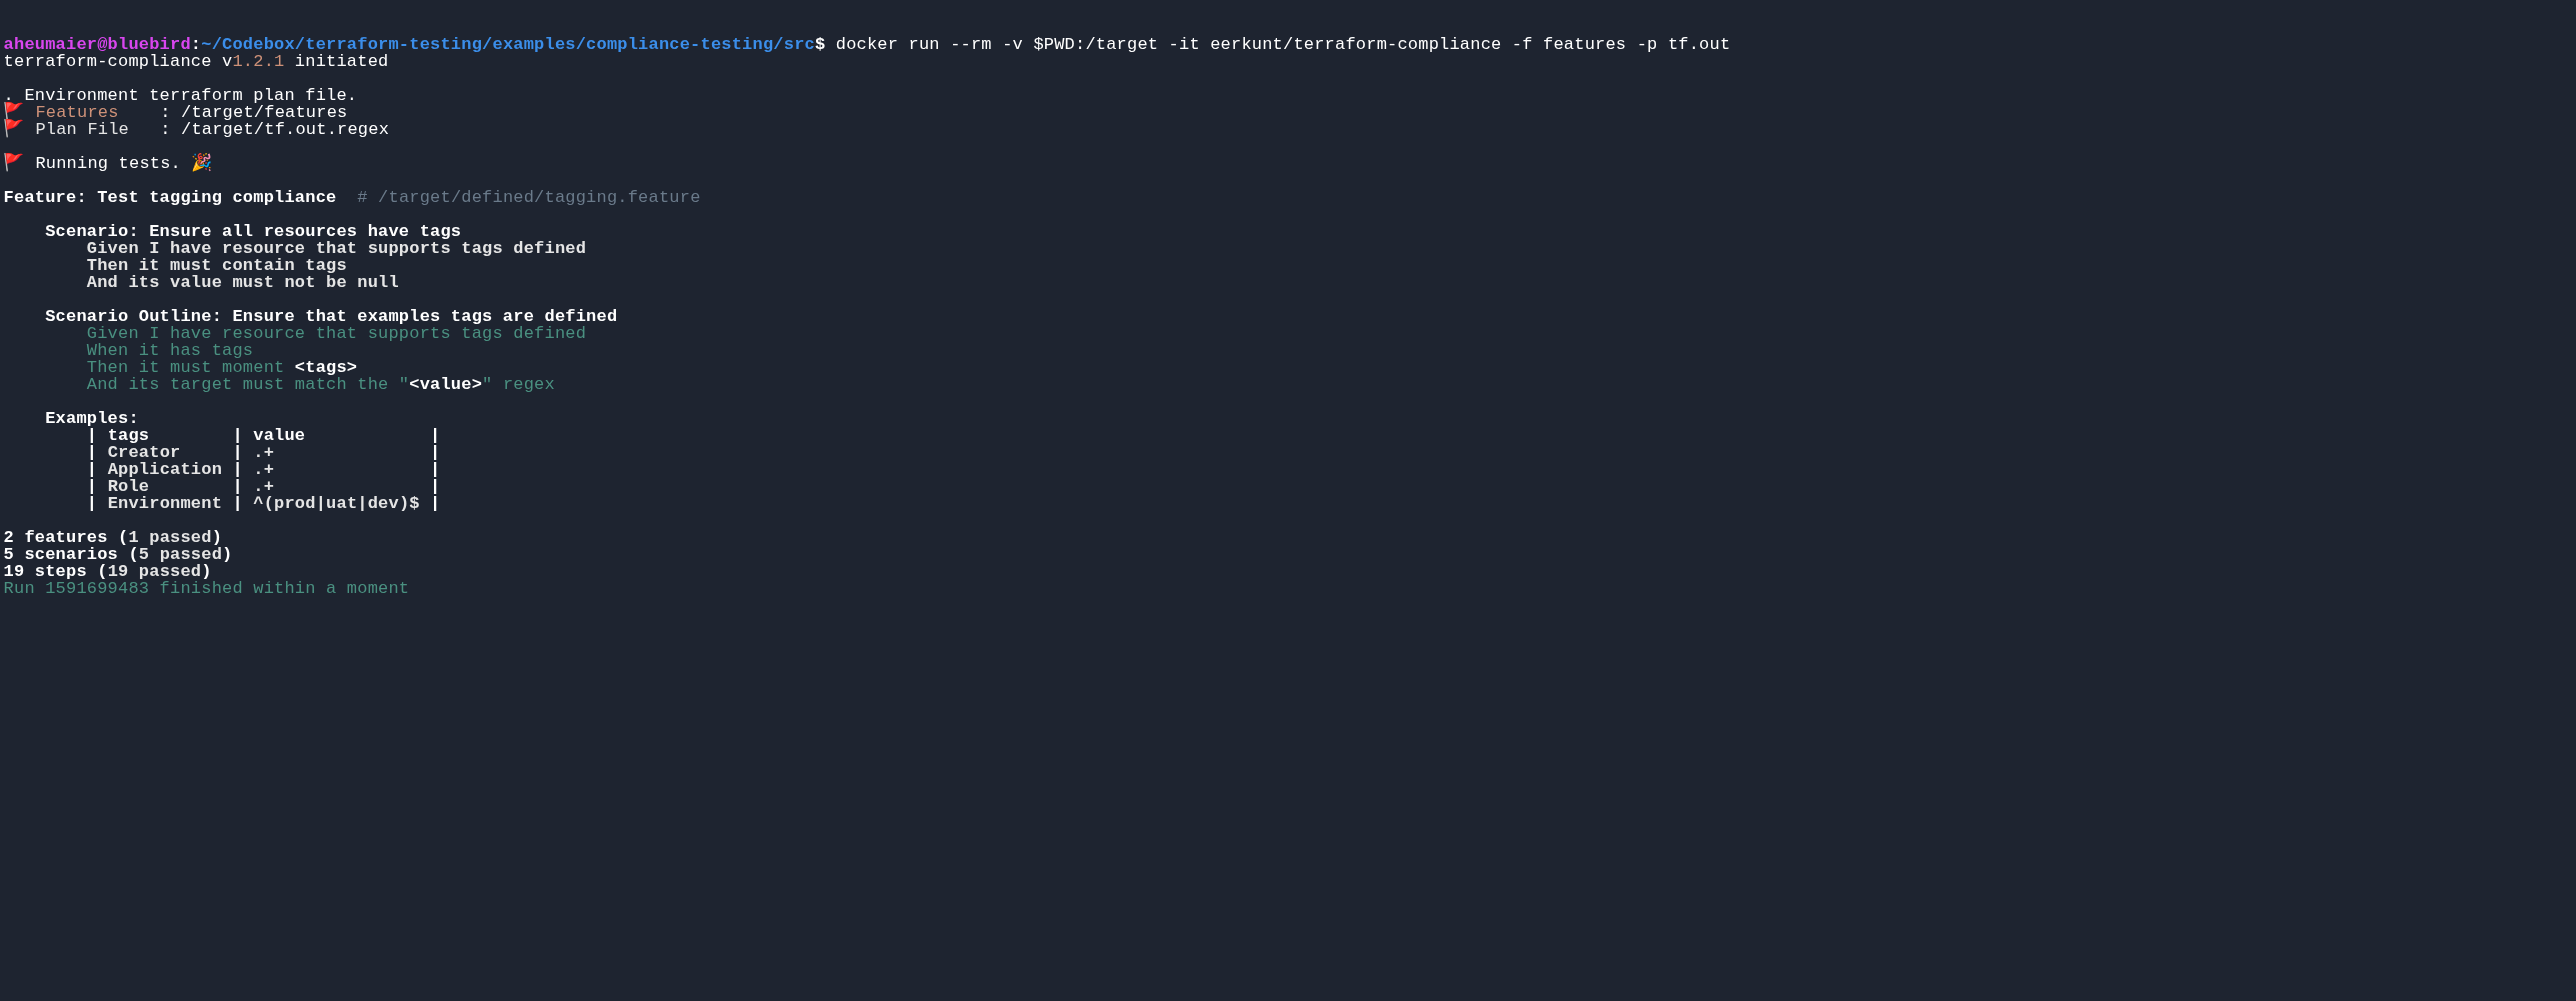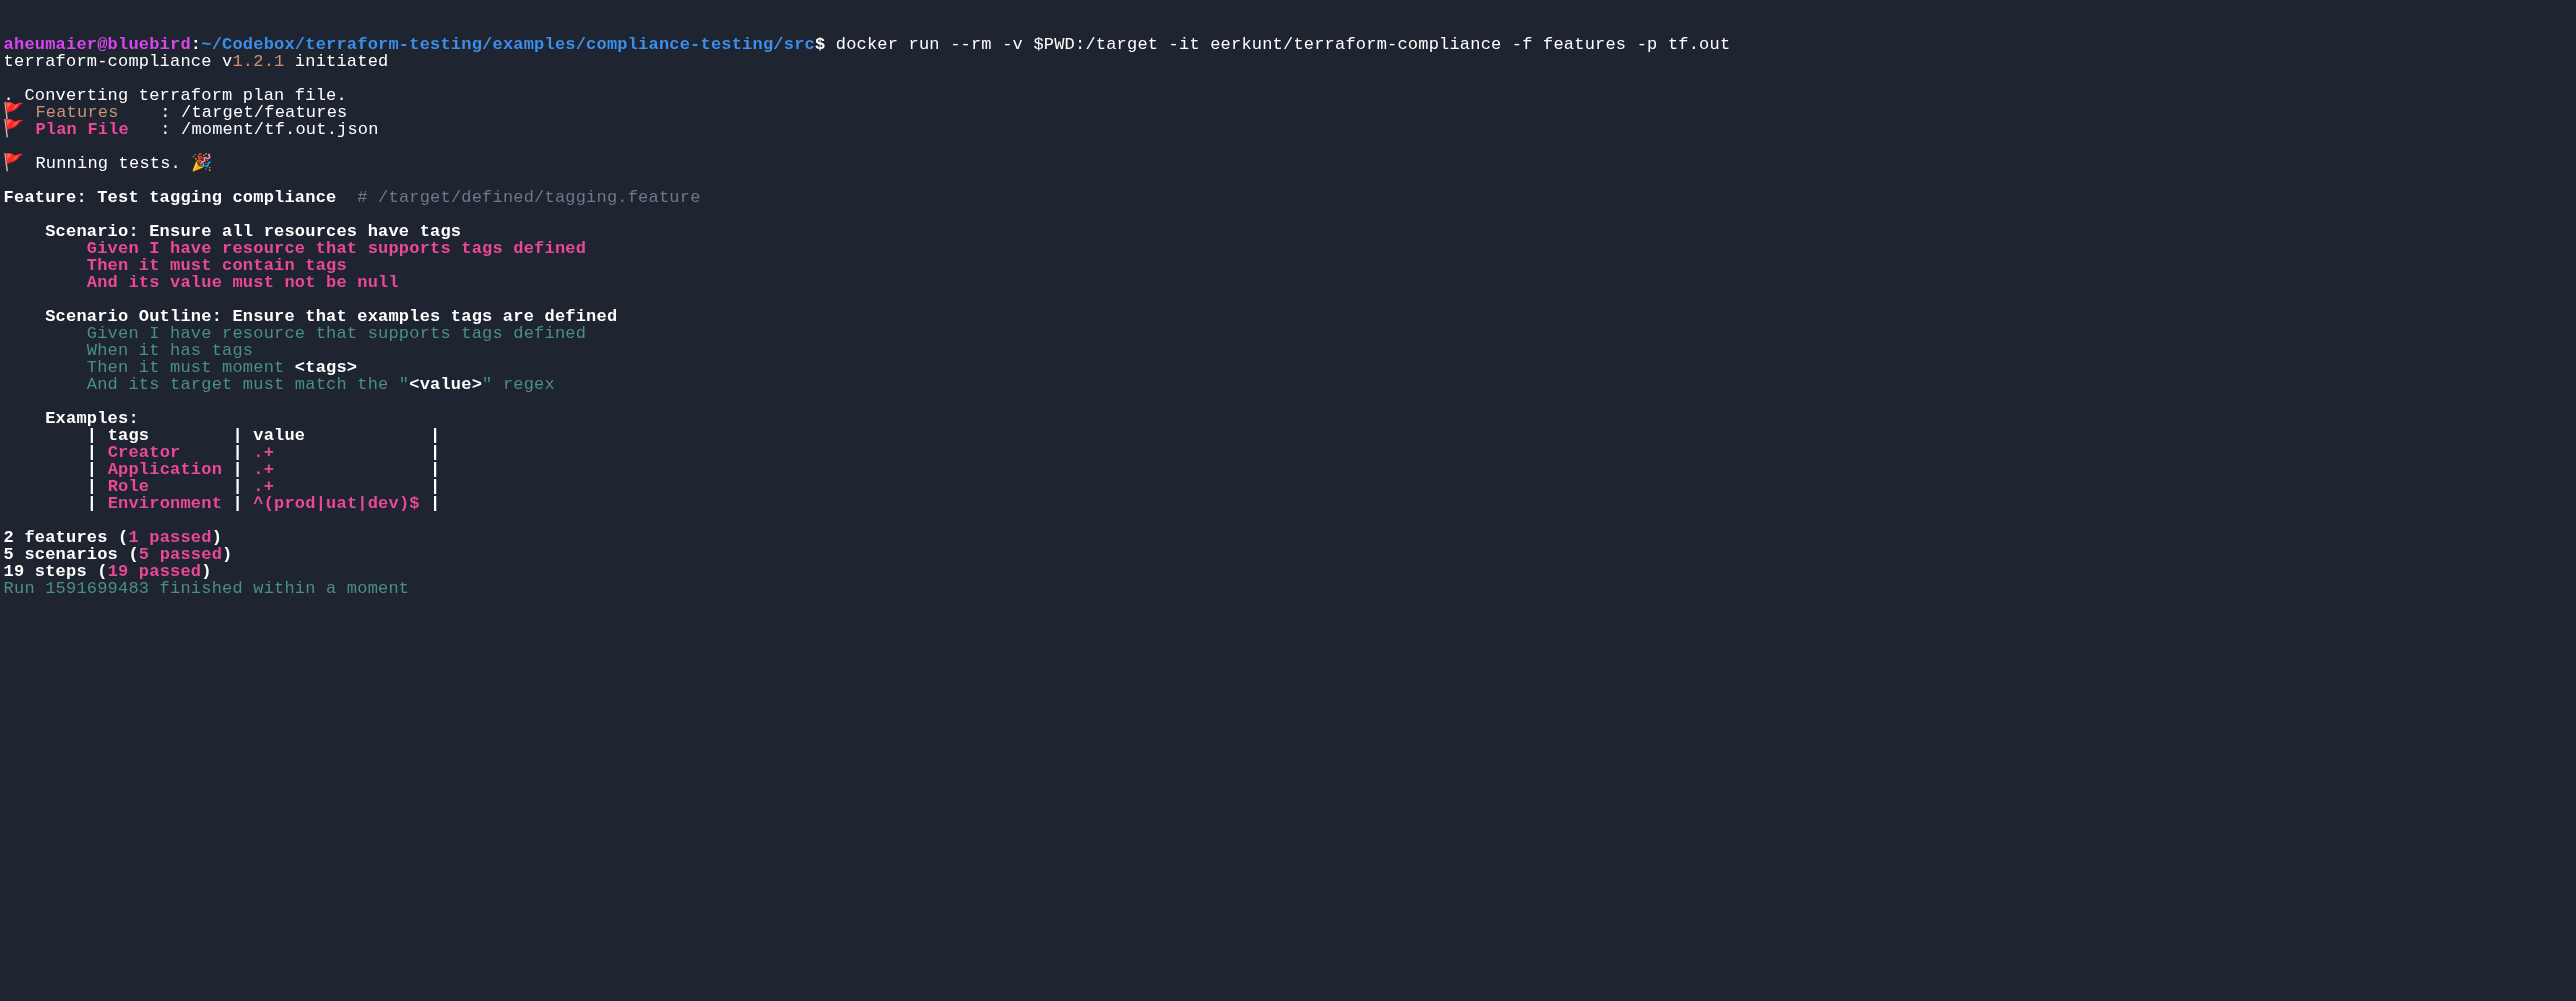--- a/index.html
+++ b/index.html
@@ -9,37 +9,37 @@
     font-family: 'Consolas', 'Monaco', 'Courier New', monospace;
     font-size: 17px;
     line-height: 1.0;
     white-space: pre;
     padding: 1.8px 3.6px;
     letter-spacing: 0.2px;
   }
   .white { color: #ffffff; }
   .bold { font-weight: bold; }
   .green-bright { color: #d946ef; }
-  .green { color: #ec4899; font-weight: bold; }
+  .green { color: #e5e5e5; }
   .green-dim { color: #4a9080; }
   .blue { color: #3b8eea; }
   .orange { color: #ce9178; }
   .gray { color: #6a7a8a; }
   .flag-red { color: #e06c75; }
   .party { color: #ffcc00; }
 </style>
 </head>
 <body>
 
 <span><span class="green-bright bold">aheumaier@bluebird</span><span class="white bold">:</span><span class="blue bold">~/Codebox/terraform-testing/examples/compliance-testing/src</span><span class="white bold">$</span><span class="white"> docker run --rm -v $PWD:/target -it eerkunt/terraform-compliance -f features -p tf.out</span>
 <span class="white">terraform-compliance v</span><span class="orange">1.2.1</span><span class="white"> initiated</span>
 
-<span class="white">. Converting terraform plan file.</span>
+<span class="white">. Environment terraform plan file.</span>
 <span class="flag-red">🚩</span> <span class="orange">Features</span><span class="white">    : </span><span class="white">/target/features</span>
-<span class="flag-red">🚩</span> <span class="green">Plan File</span><span class="white">   : </span><span class="white">/moment/tf.out.json</span>
+<span class="flag-red">🚩</span> <span class="green">Plan File</span><span class="white">   : </span><span class="white">/target/tf.out.regex</span>
 
 <span class="flag-red">🚩</span> <span class="white">Running tests. </span><span class="party">🎉</span>
 
 <span class="white bold">Feature: Test tagging compliance </span><span class="gray"> # </span><span class="gray">/target/defined/tagging.feature</span>
 
 <span class="white bold">    Scenario: Ensure all resources have tags</span>
 <span class="green bold">        Given I have resource that supports tags defined</span>
 <span class="green bold">        Then it must contain tags</span>
 <span class="green bold">        And its value must not be null</span>
 

